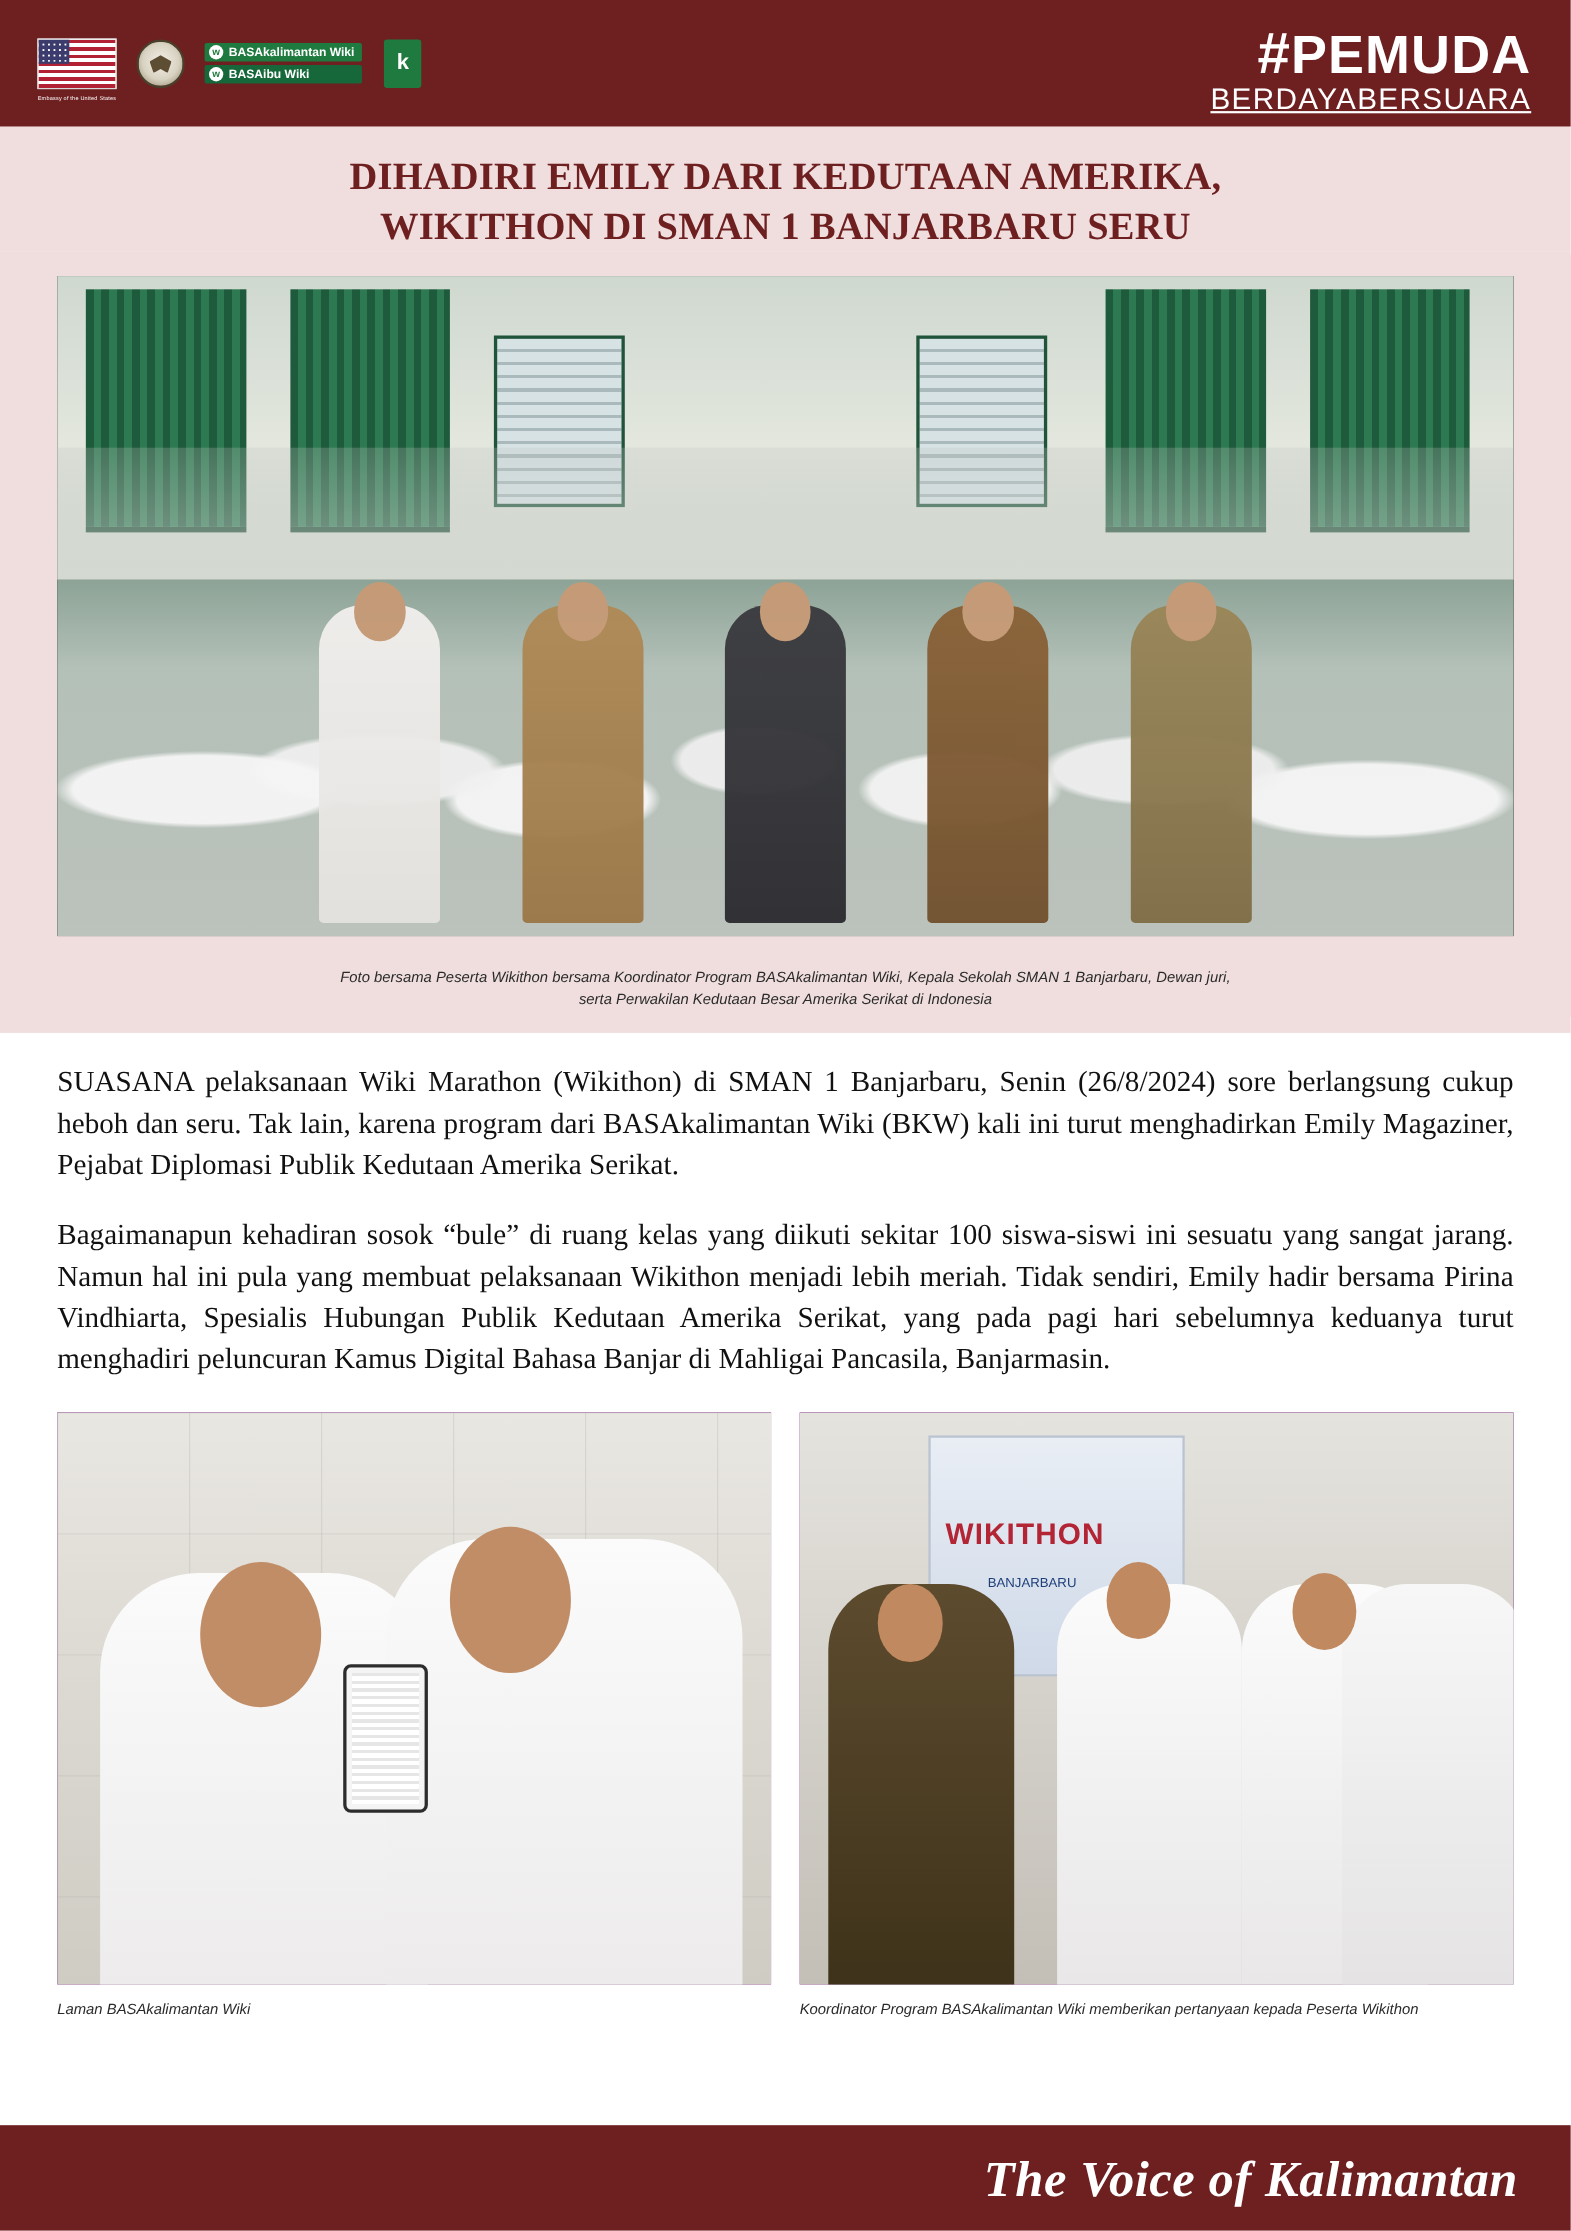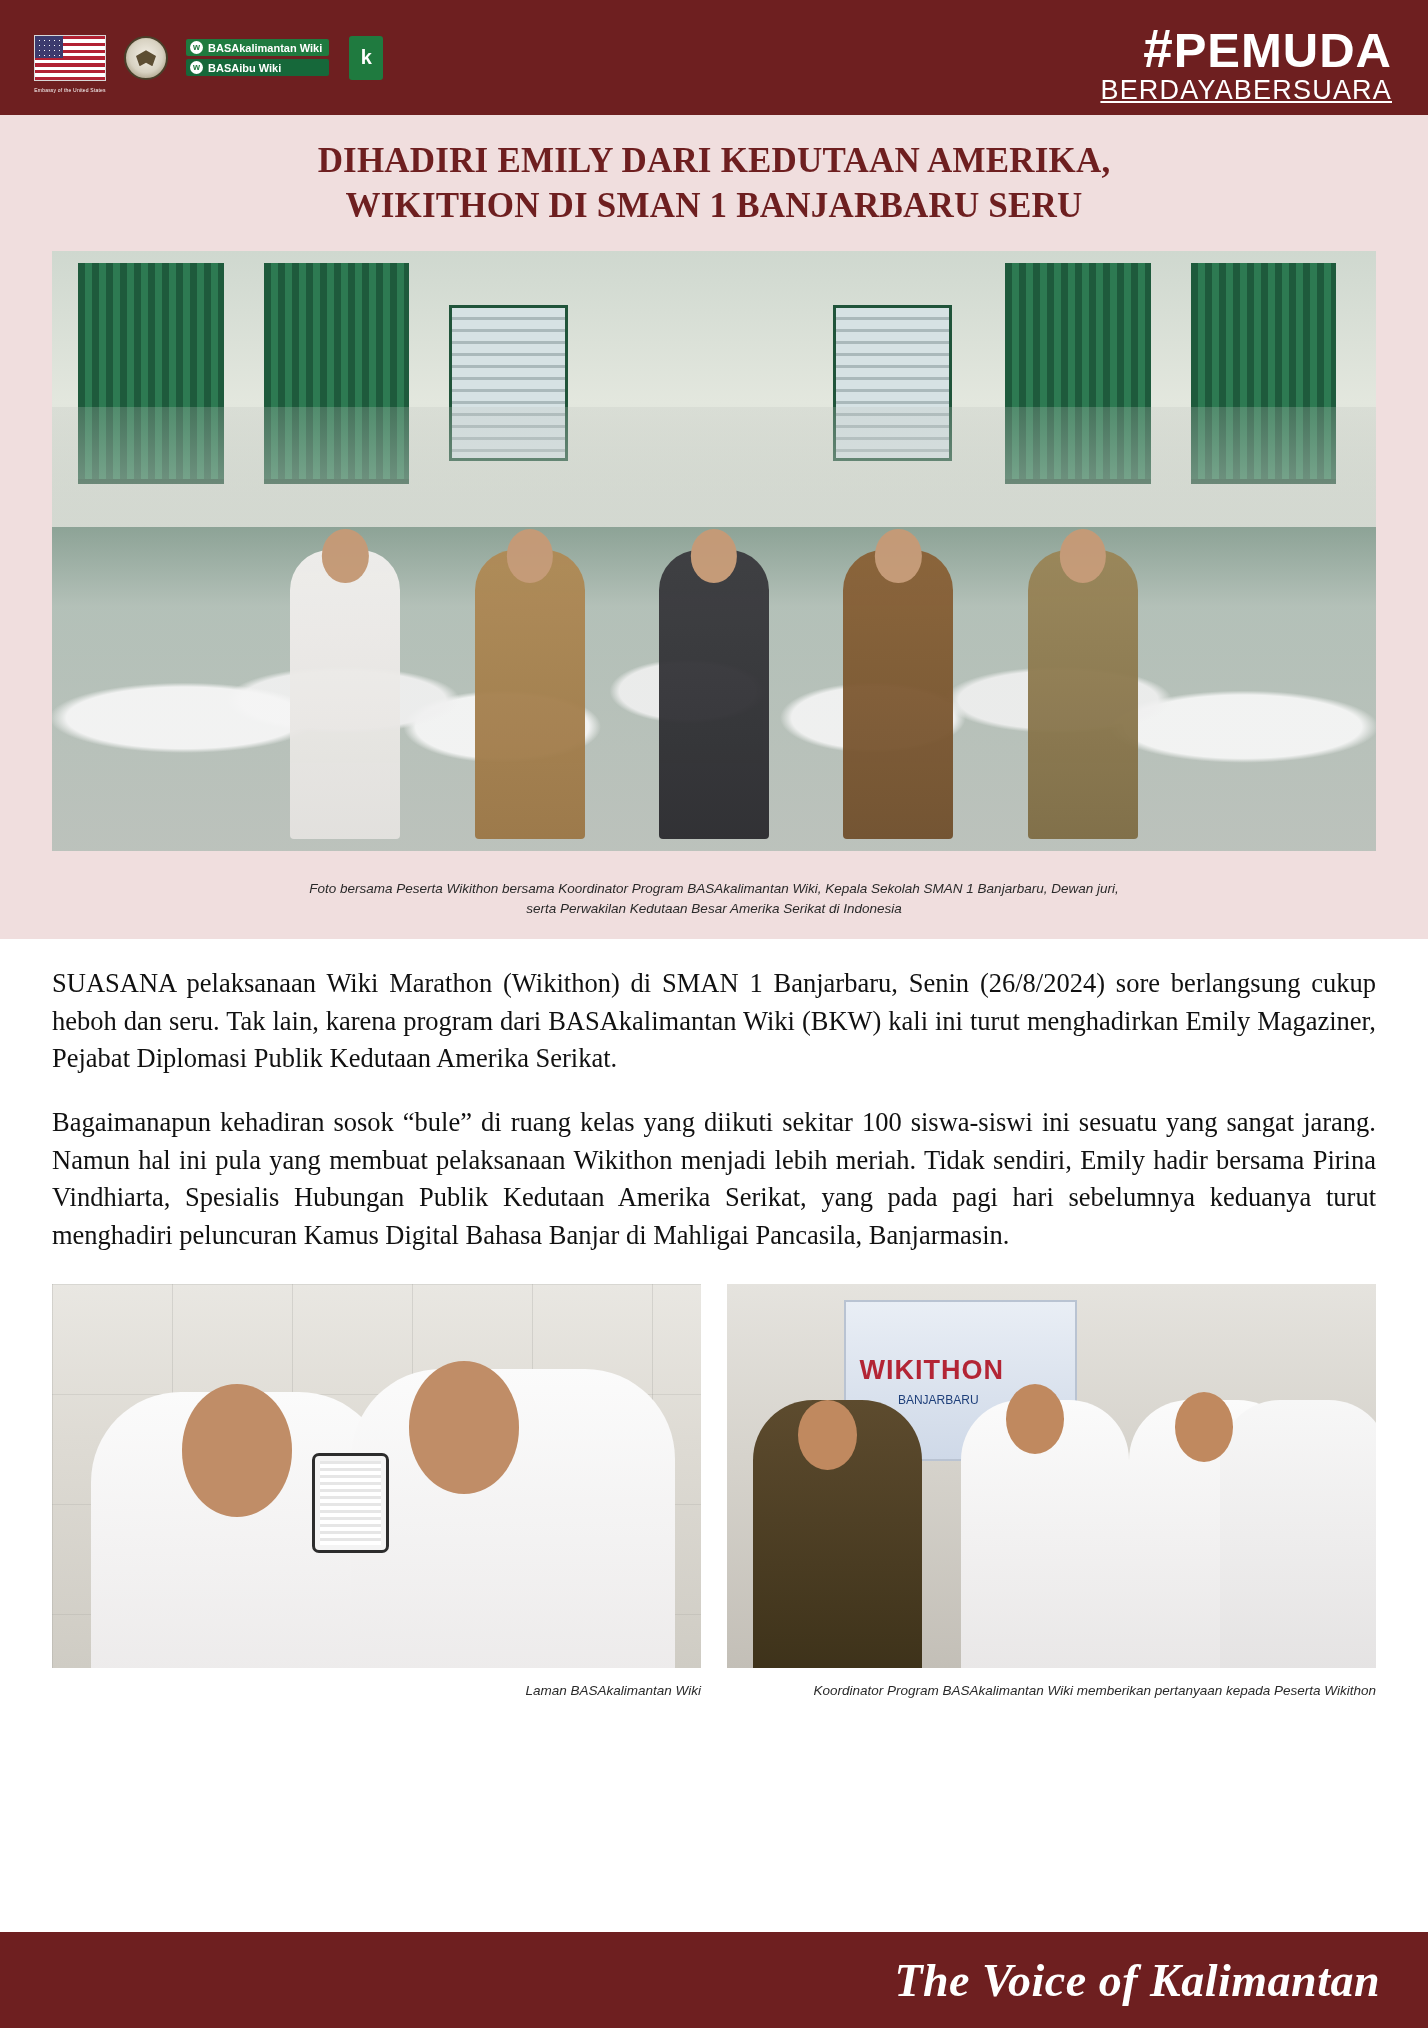--- a/index.html
+++ b/index.html
@@ -290,21 +290,21 @@
   
   .photo-row {
     display: flex;
     gap: 26px;
     padding: 4px 52px 0 52px;
     box-sizing: border-box;
   }
   .photo-col { width: 50%; }
   .photo-box {
     width: 100%;
-    height: 384px;
+    height: 520px;
     overflow: hidden;
     position: relative;
     background: #701a75;
   }
   
   .ph-left .bg {
     position: absolute; inset: 0;
     background: linear-gradient(to bottom, #e9e7e2 0%, #dedbd4 40%, #cfccc4 100%);
   }
   .ph-left .tile-lines {
@@ -402,21 +402,21 @@
     width: 9%;
     aspect-ratio: 1/1.2;
     border-radius: 50%;
     background: #c0895f;
     top: 30%;
   }
   .ph-right .sh.h1 { left: 11%; }
   .ph-right .sh.h2 { left: 43%; top: 26%; }
   .ph-right .sh.h3 { left: 69%; top: 28%; }
   .photo-caption {
-    text-align: right;
+    text-align: left;
     font-family: "Liberation Sans", sans-serif;
     font-style: italic;
     font-size: 13.5px;
     color: #2a2a2a;
     padding-top: 14px;
     line-height: 1.4;
   }
   
   .footer {
     position: absolute;

